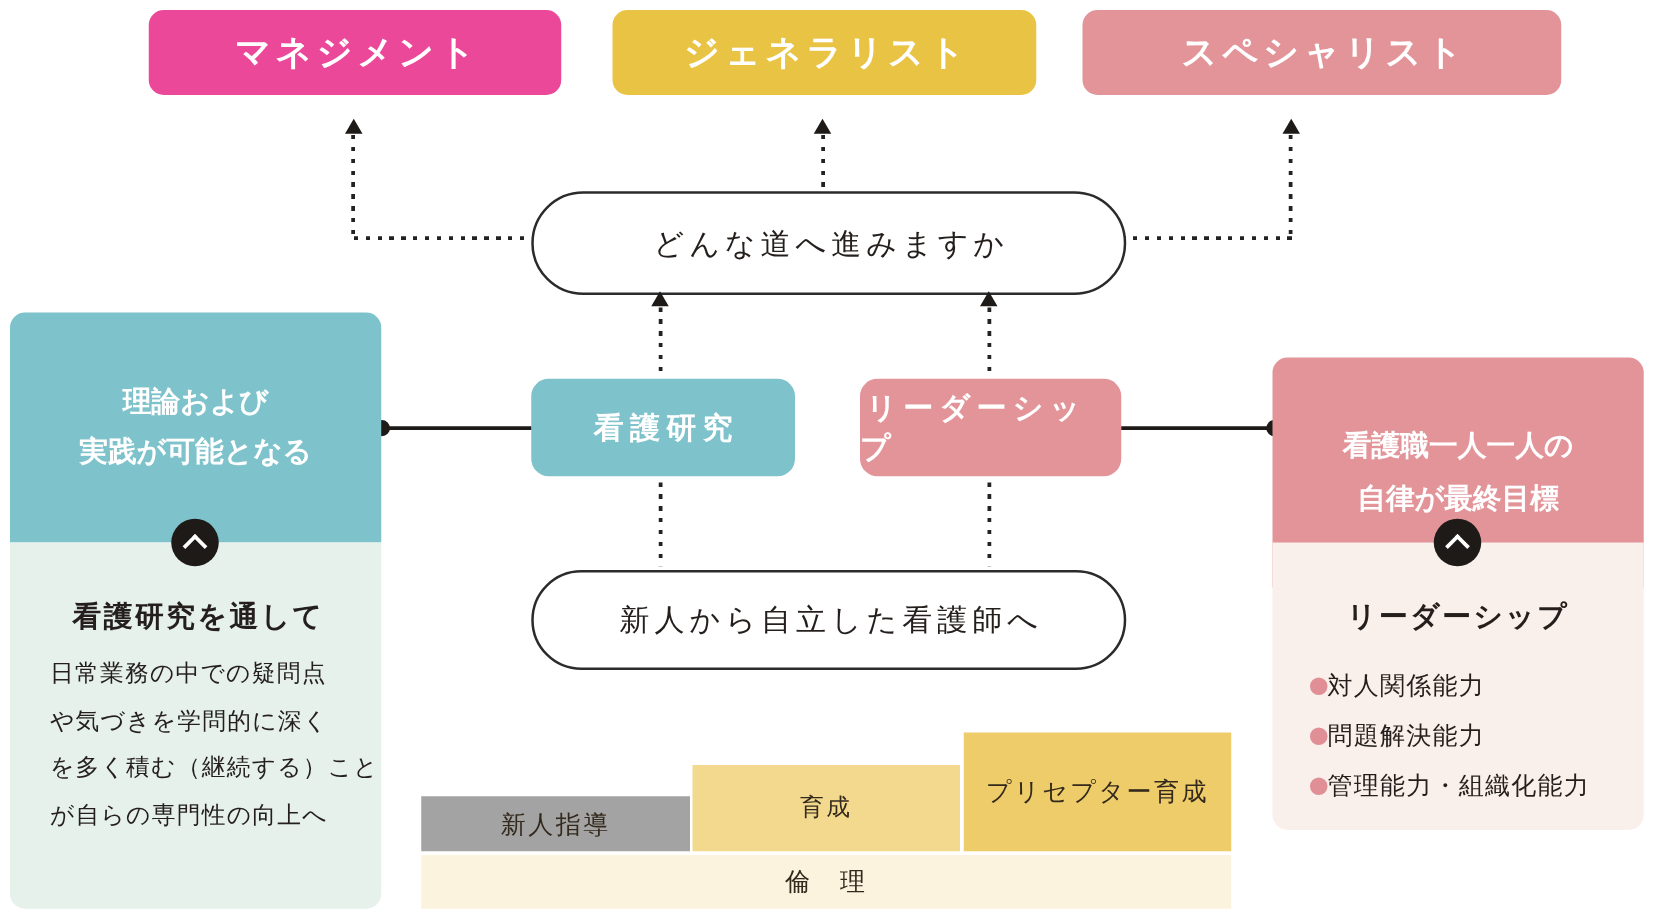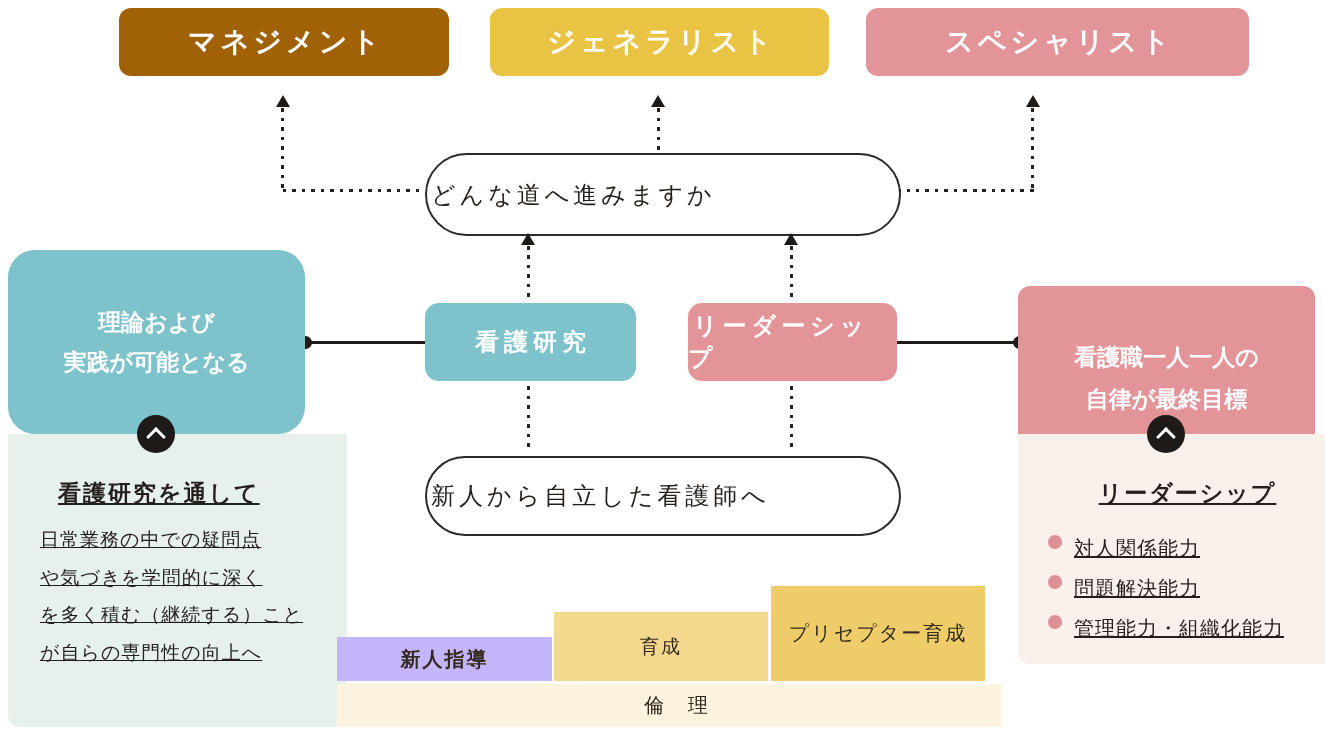--- a/index.html
+++ b/index.html
@@ -7,59 +7,59 @@
           font-family:"DejaVu Sans",sans-serif;color:#241f1c;}
   .abs{position:absolute;}
   .serif{font-family:"DejaVu Serif",serif;}
 
   
   .path-box{height:68px;border-radius:12px;display:flex;align-items:center;justify-content:center;
             color:#fff;font-size:28px;font-weight:bold;letter-spacing:4px;text-indent:4px;}
 
   
   .pill{background:#fff;border:2px solid #2b2b2b;border-radius:42px;display:flex;
-        align-items:center;font-size:24px;letter-spacing:4px;text-indent:4px;color:#241f1c;}
+        align-items:center;justify-content:center;font-size:24px;letter-spacing:4px;text-indent:4px;color:#241f1c;}
 
   
   .skill-box{height:78px;border-radius:14px;display:flex;align-items:center;justify-content:center;
              color:#fff;font-size:24px;font-weight:bold;letter-spacing:5px;text-indent:5px;}
 
   
   .vdot{width:3px;background:repeating-linear-gradient(to bottom,#222 0 3.5px,transparent 3.5px 9.5px);}
   .hdot{height:3px;background:repeating-linear-gradient(to right,#222 0 3.5px,transparent 3.5px 9.5px);}
   .arrow-up{width:0;height:0;border-left:7px solid transparent;border-right:7px solid transparent;
             border-bottom:12px solid #1d1a17;}
 
   
   .solid-line{height:3px;background:#1d1a17;}
   .end-dot{width:13px;height:13px;border-radius:50%;background:#1d1a17;}
 
   
   .col-header{width:297px;height:184px;border-radius:12px 12px 0 0;display:flex;flex-direction:column;
               align-items:center;justify-content:center;color:#fff;font-weight:bold;font-size:23px;line-height:40px;}
-  .col-panel{width:339px;border-radius:0 0 12px 12px;text-decoration:underline;}
+  .col-panel{width:297px;border-radius:0 0 12px 12px;}
   .badge-circle{width:38px;height:38px;border-radius:50%;background:#1d1a17;display:flex;
                 align-items:center;justify-content:center;}
   .chevron-up{width:11px;height:11px;border:solid #fff;border-width:0 3.5px 3.5px 0;
               transform:rotate(-135deg);margin-top:5px;}
   .panel-title{font-size:23px;font-weight:bold;letter-spacing:2px;}
   .panel-body{font-size:19px;line-height:37.5px;letter-spacing:1px;}
-  .bullet-row{display:flex;gap:12px;font-size:20px;letter-spacing:1px;margin-bottom:13px;}
+  .bullet-row{display:flex;align-items:center;gap:0;font-size:20px;letter-spacing:1px;margin-bottom:13px;}
   .bullet-dot{width:14px;height:14px;border-radius:50%;background:#e08f96;flex:0 0 auto;}
 
   
   .step{display:flex;align-items:center;justify-content:center;text-align:center;
         font-size:20px;letter-spacing:2px;line-height:27px;color:#33291c;}
 </style>
 </head>
 <body>
 
 <div id="canvas">
 
-  <div class="abs path-box serif" style="left:119px;top:8px;width:330px;background:#a16207;">
+  <div class="abs path-box serif" style="left:119px;top:8px;width:330px;background:#ec4899;">
     <span>マネジメント</span>
   </div>
   <div class="abs path-box serif" style="left:490px;top:8px;width:339px;background:#e9c344;">
     <span>ジェネラリスト</span>
   </div>
   <div class="abs path-box serif" style="left:866px;top:8px;width:383px;background:#e29499;">
     <span>スペシャリスト</span>
   </div>
 
   <div class="abs arrow-up" style="left:276px;top:95px;"></div>
@@ -94,21 +94,21 @@
   <div class="abs solid-line" style="left:897px;top:341px;width:122px;"></div>
   <div class="abs end-dot" style="left:1013px;top:336px;"></div>
 
   <div class="abs vdot" style="left:527px;top:386px;height:67px;"></div>
   <div class="abs vdot" style="left:790px;top:386px;height:67px;"></div>
 
   <div class="abs pill serif" style="left:425px;top:456px;width:472px;height:76px;">
     <span>新人から自立した看護師へ</span>
   </div>
 
-  <div class="abs col-header" style="left:8px;top:250px;background:#7ec2cb;border-radius:27px;">
+  <div class="abs col-header" style="left:8px;top:250px;background:#7ec2cb;">
     <span>理論および</span>
     <span>実践が可能となる</span>
   </div>
   <div class="abs col-panel" style="left:8px;top:434px;height:293px;background:#e6f1ec;">
     <div class="panel-title" style="margin:44px 0 12px 50px;">看護研究を通して</div>
     <div class="panel-body" style="margin-left:32px;">
       <div>日常業務の中での疑問点</div>
       <div>や気づきを学問的に深く</div>
       <div>を多く積む（継続する）こと</div>
       <div>が自らの専門性の向上へ</div>
@@ -136,26 +136,26 @@
       <div class="bullet-row">
         <span class="bullet-dot"></span>
         <span>管理能力・組織化能力</span>
       </div>
     </div>
   </div>
   <div class="abs badge-circle" style="left:1147px;top:415px;">
     <span class="chevron-up"></span>
   </div>
 
-  <div class="abs step" style="left:337px;top:637px;width:215px;height:44px;background:#c4b5fd;font-weight:bold;">
+  <div class="abs step" style="left:337px;top:637px;width:215px;height:44px;background:#a3a3a3;">
     <span>新人指導</span>
   </div>
   <div class="abs step" style="left:554px;top:612px;width:214px;height:69px;background:#f2d98e;flex-direction:column;font-size:19px;">
     <span>育成</span>
   </div>
   <div class="abs step" style="left:771px;top:586px;width:214px;height:95px;background:#edcc69;">
     <span>プリセプター育成</span>
   </div>
-  <div class="abs step" style="left:337px;top:684px;width:648px;height:43px;background:#fcf3de;padding-left:16px;">
+  <div class="abs step" style="left:337px;top:684px;width:648px;height:43px;background:#fcf3de;">
     <span>倫　理</span>
   </div>
 
 </div>
 
 </body></html>

